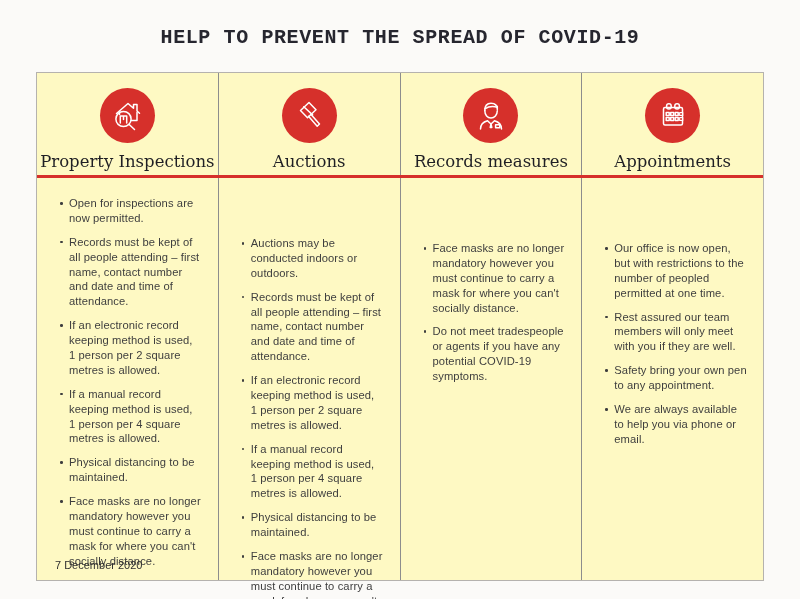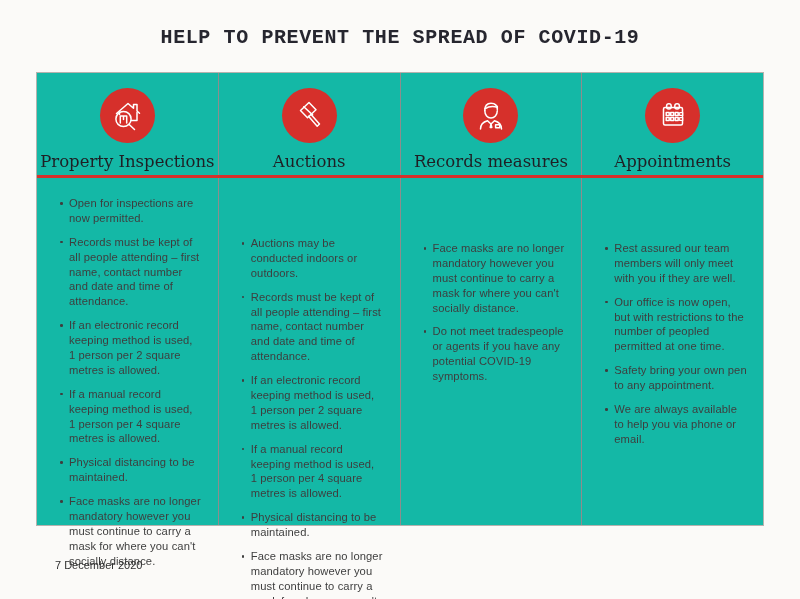--- a/index.html
+++ b/index.html
@@ -16,22 +16,22 @@
     text-align: center;
     font-family: Liberation Mono, monospace;
     font-weight: 700;
     font-size: 20px;
     letter-spacing: 0.6px;
     color: #26262f;
   }
   .info-table {
     position: absolute;
     left: 36px; top: 72px;
-    width: 728px; height: 454px;
-    background: #14b8a6;
+    width: 728px; height: 509px;
+    background: #fef9c3;
     border: 1px solid #b5b2ae;
     display: flex;
   }
   .header-rule {
     position: absolute;
     left: 0; right: 0; top: 102px;
     height: 3px;
     background: var(--accent, #c8382e);
     z-index: 2;
   }
@@ -183,22 +183,22 @@
     <rect x="26.7" y="16.5" width="3" height="3" stroke-width="1.2"></rect>
     <rect x="13.2" y="21.5" width="3" height="3"></rect>
     <rect x="17.7" y="21.5" width="3" height="3"></rect>
     <rect x="22.2" y="21.5" width="3" height="3"></rect>
     <rect x="26.7" y="21.5" width="3" height="3" stroke-width="1.2"></rect>
   </svg>
           </div>
       <div class="col-title">Appointments</div>
     </div>
     <ul class="bullets">
+          <li>Our office is now open, but with restrictions to the number of peopled permitted at one time.</li>
           <li>Rest assured our team members will only meet with you if they are well.</li>
-          <li>Our office is now open, but with restrictions to the number of peopled permitted at one time.</li>
           <li>Safety bring your own pen to any appointment.</li>
           <li>We are always available to help you via phone or email.</li>
         </ul>
   </div>
 </div>
 </div>
 
 <div class="footer-date">7 December 2020</div>
 
 </body></html>

